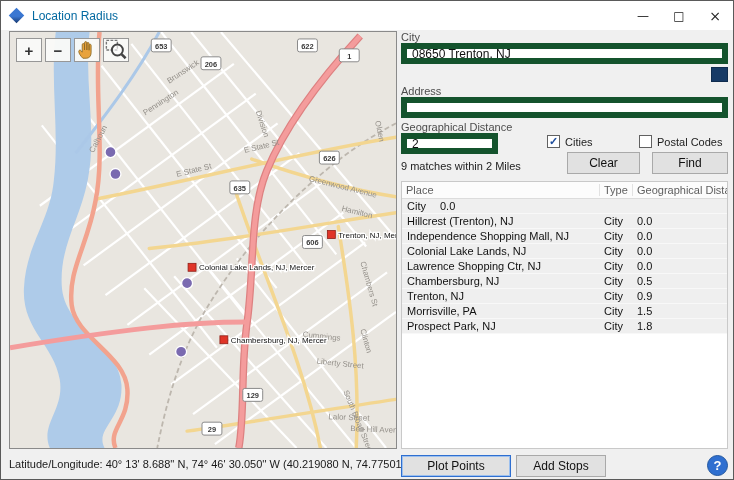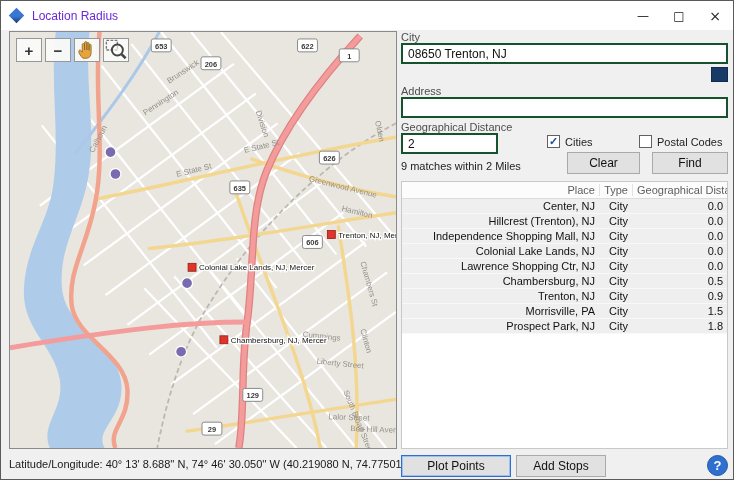--- a/index.html
+++ b/index.html
@@ -6,21 +6,21 @@
   body { font-family: "Liberation Sans", sans-serif; background: #c9c9c9; }
   .window { position: relative; width: 734px; height: 480px; background: #f0f0f0;
             border: 1px solid #5a5a5a; overflow: hidden; }
 
   
   .titlebar { position: absolute; left: 0; top: 0; width: 100%; height: 29px;
               background: #ffffff; display: flex; align-items: center; }
   .app-icon { width: 11px; height: 11px; margin-left: 10px;
               background: linear-gradient(135deg, #3a77d2 55%, #17386e);
               transform: rotate(45deg); flex: none; }
-  .title-text { font-size: 12px; color: #6d28d9; margin-left: 10px; }
+  .title-text { font-size: 12px; color: #0369a1; margin-left: 10px; }
   .win-controls { margin-left: auto; display: flex; height: 100%; }
   .win-btn { width: 36px; height: 100%; border: none; background: transparent;
              font-size: 12px; color: #222; text-align: center; cursor: default;
              font-family: "DejaVu Sans", sans-serif; }
   .win-btn.close { font-size: 14px; }
 
   
   .map-wrap { position: absolute; left: 8px; top: 30px; width: 388px; height: 418px;
               border: 1px solid #8a8a8a; background: #e9e6e0; overflow: hidden; }
   .map-wrap svg { display: block; width: 100%; height: 100%; }
@@ -45,42 +45,42 @@
   .inrix::after { content: ""; display: inline-block; width: 4px; height: 4px; background: #d22418;
                   border-radius: 50%; margin-left: 2px; vertical-align: top; }
 
   
   .statusbar { position: absolute; left: 8px; top: 453px; width: 560px; height: 20px;
                font-size: 11px; color: #1a1a1a; display: flex; align-items: center; }
 
   
   .panel { position: absolute; left: 400px; top: 30px; width: 327px; height: 446px; }
   .field-label { position: absolute; font-size: 11px; color: #4d4d4d; }
-  .text-input { position: absolute; border: 2px solid #14532d; background: #fff;
+  .text-input { position: absolute; border: 6px solid #14532d; background: #fff;
                 font-size: 12px; font-family: "Liberation Sans", sans-serif;
                 padding: 1px 5px; color: #111; }
   .city-lookup { position: absolute; top: 36px; right: 0; width: 17px; height: 15px;
                  background: #173a66; border: 1px solid #102c4e; cursor: default; }
 
   .cb-row { position: absolute; display: flex; align-items: center; gap: 5px; font-size: 11px; color: #222; }
   .cb { width: 13px; height: 13px; background: #fff; border: 1px solid #616161;
         display: flex; align-items: center; justify-content: center; }
   .cb .mark { visibility: hidden; font-size: 11px; line-height: 11px; color: #1f4e9c; font-weight: bold; }
   .cb.checked .mark { visibility: visible; }
 
   .matches-text { position: absolute; top: 129px; left: 0; font-size: 11px; color: #222; }
 
   .btn { position: absolute; background: #e1e1e1; border: 1px solid #a9a9a9; font-size: 12px;
          color: #111; font-family: "Liberation Sans", sans-serif; cursor: default;
          display: flex; align-items: center; justify-content: center; }
   .btn.default { border-color: #2f6fd0; box-shadow: inset 0 0 0 1px #9cc0ef; }
 
   
   .results-table { position: absolute; top: 150px; left: 0; width: 327px; height: 268px;
-                   background: #fff; border: 1px solid #c9c9c9; overflow: hidden; text-align: right; }
+                   background: #fff; border: 1px solid #c9c9c9; overflow: hidden; }
   .thead { display: flex; height: 17px; background: #fcfcfc; border-bottom: 1px solid #dcdcdc;
            font-size: 11px; color: #5e5e5e; align-items: center; }
   .th { padding: 0 4px; overflow: hidden; white-space: nowrap; }
   .th1, .tc1 { width: 197px; flex: none; }
   .th2, .tc2 { width: 33px; flex: none; border-left: 1px solid #e2e2e2; }
   .th3, .tc3 { width: 95px; flex: none; border-left: 1px solid #e2e2e2; }
   .trow { display: flex; height: 15px; align-items: center; font-size: 11px; color: #111;
           background: #efefef; border-bottom: 1px solid #f8f8f8; }
   .tc { padding: 0 4px; overflow: hidden; white-space: nowrap; border-left: 1px solid transparent; }
 
@@ -278,21 +278,20 @@
     <button class="btn" style="top:121px; left:251px; width:76px; height:22px;">Find</button>
 
     <div class="results-table">
       <div class="thead">
         <span class="th th1">Place</span>
         <span class="th th2">Type</span>
         <span class="th th3">Geographical Distance</span>
       </div>
       <div>
           <div class="trow">
-            <span class="tc tc1">Center, NJ</span>
             <span class="tc tc2">City</span>
             <span class="tc tc3">0.0</span>
           </div>
           <div class="trow">
             <span class="tc tc1">Hillcrest (Trenton), NJ</span>
             <span class="tc tc2">City</span>
             <span class="tc tc3">0.0</span>
           </div>
           <div class="trow">
             <span class="tc tc1">Independence Shopping Mall, NJ</span>

